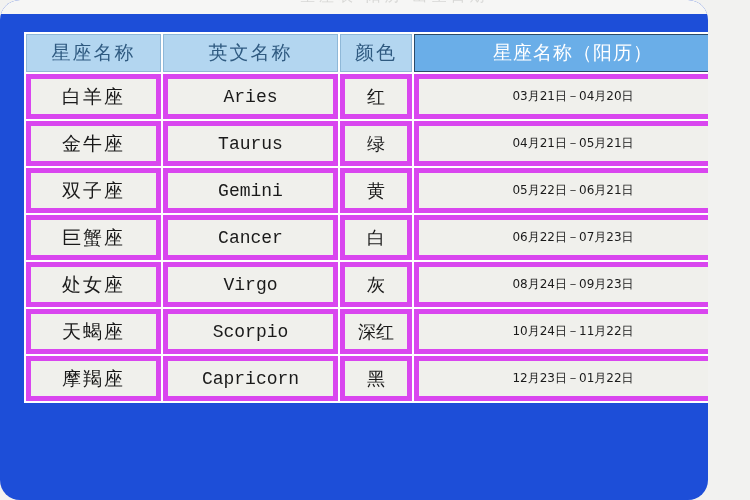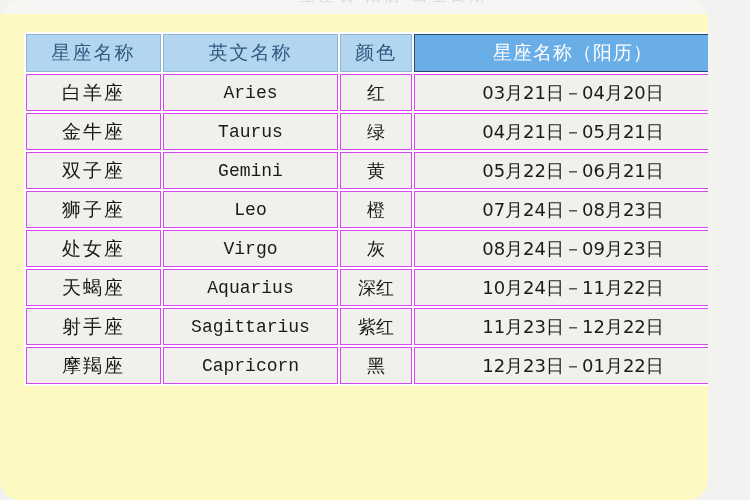--- a/index.html
+++ b/index.html
@@ -11,21 +11,21 @@
     height: 500px;
     overflow: hidden;
     background: #f2f2f0;
     font-family: "DejaVu Sans", "Liberation Sans", sans-serif;
   }
 
   #page {
     position: relative;
     width: 708px;
     height: 500px;
-    background: #fef9c3;
+    background: #1d4ed8;
     overflow: hidden;
     border-radius: 20px;
   }
 
   
   .top-cut {
     position: absolute;
     top: 0;
     left: 0;
     width: 750px;
@@ -53,21 +53,21 @@
   table.zodiac {
     border-collapse: separate;
     border-spacing: 2px;
     width: 700px;
     background: #ffffff;
     table-layout: fixed;
   }
 
   table.zodiac th,
   table.zodiac td {
-    border: 1px solid #d946ef;
+    border: 5px solid #d946ef;
     background: #f0f0ec;
     text-align: center;
     vertical-align: middle;
     height: 35px;
     padding: 0;
     font-weight: normal;
     color: #1a1a1a;
   }
 
   
@@ -100,21 +100,21 @@
   td.en-name {
     font-size: 18px;
     font-family: Liberation Mono, monospace;
     letter-spacing: 0px;
   }
   td.color-cell {
     font-size: 18px;
     letter-spacing: 0px;
   }
   td.date-cell {
-    font-size: 18px;
+    font-size: 12px;
     font-family: "DejaVu Sans", "Liberation Sans", sans-serif;
     letter-spacing: 0px;
   }
 </style>
 </head>
 <body>
 
 <div id="page">
 
   <div class="top-cut">
@@ -150,42 +150,36 @@
             <td class="color-cell">绿</td>
             <td class="date-cell">04月21日－05月21日</td>
           </tr>
           <tr>
             <td class="cn-name">双子座</td>
             <td class="en-name">Gemini</td>
             <td class="color-cell">黄</td>
             <td class="date-cell">05月22日－06月21日</td>
           </tr>
           <tr>
-            <td class="cn-name">狮子座</td>
-            <td class="en-name">Leo</td>
-            <td class="color-cell">橙</td>
-            <td class="date-cell">07月24日－08月23日</td>
+            <td class="cn-name">巨蟹座</td>
+            <td class="en-name">Cancer</td>
+            <td class="color-cell">白</td>
+            <td class="date-cell">06月22日－07月23日</td>
           </tr>
           <tr>
             <td class="cn-name">处女座</td>
             <td class="en-name">Virgo</td>
             <td class="color-cell">灰</td>
             <td class="date-cell">08月24日－09月23日</td>
           </tr>
           <tr>
             <td class="cn-name">天蝎座</td>
-            <td class="en-name">Aquarius</td>
+            <td class="en-name">Scorpio</td>
             <td class="color-cell">深红</td>
             <td class="date-cell">10月24日－11月22日</td>
-          </tr>
-          <tr>
-            <td class="cn-name">射手座</td>
-            <td class="en-name">Sagittarius</td>
-            <td class="color-cell">紫红</td>
-            <td class="date-cell">11月23日－12月22日</td>
           </tr>
           <tr>
             <td class="cn-name">摩羯座</td>
             <td class="en-name">Capricorn</td>
             <td class="color-cell">黑</td>
             <td class="date-cell">12月23日－01月22日</td>
           </tr>
         </tbody>
     </table>
   </div>

